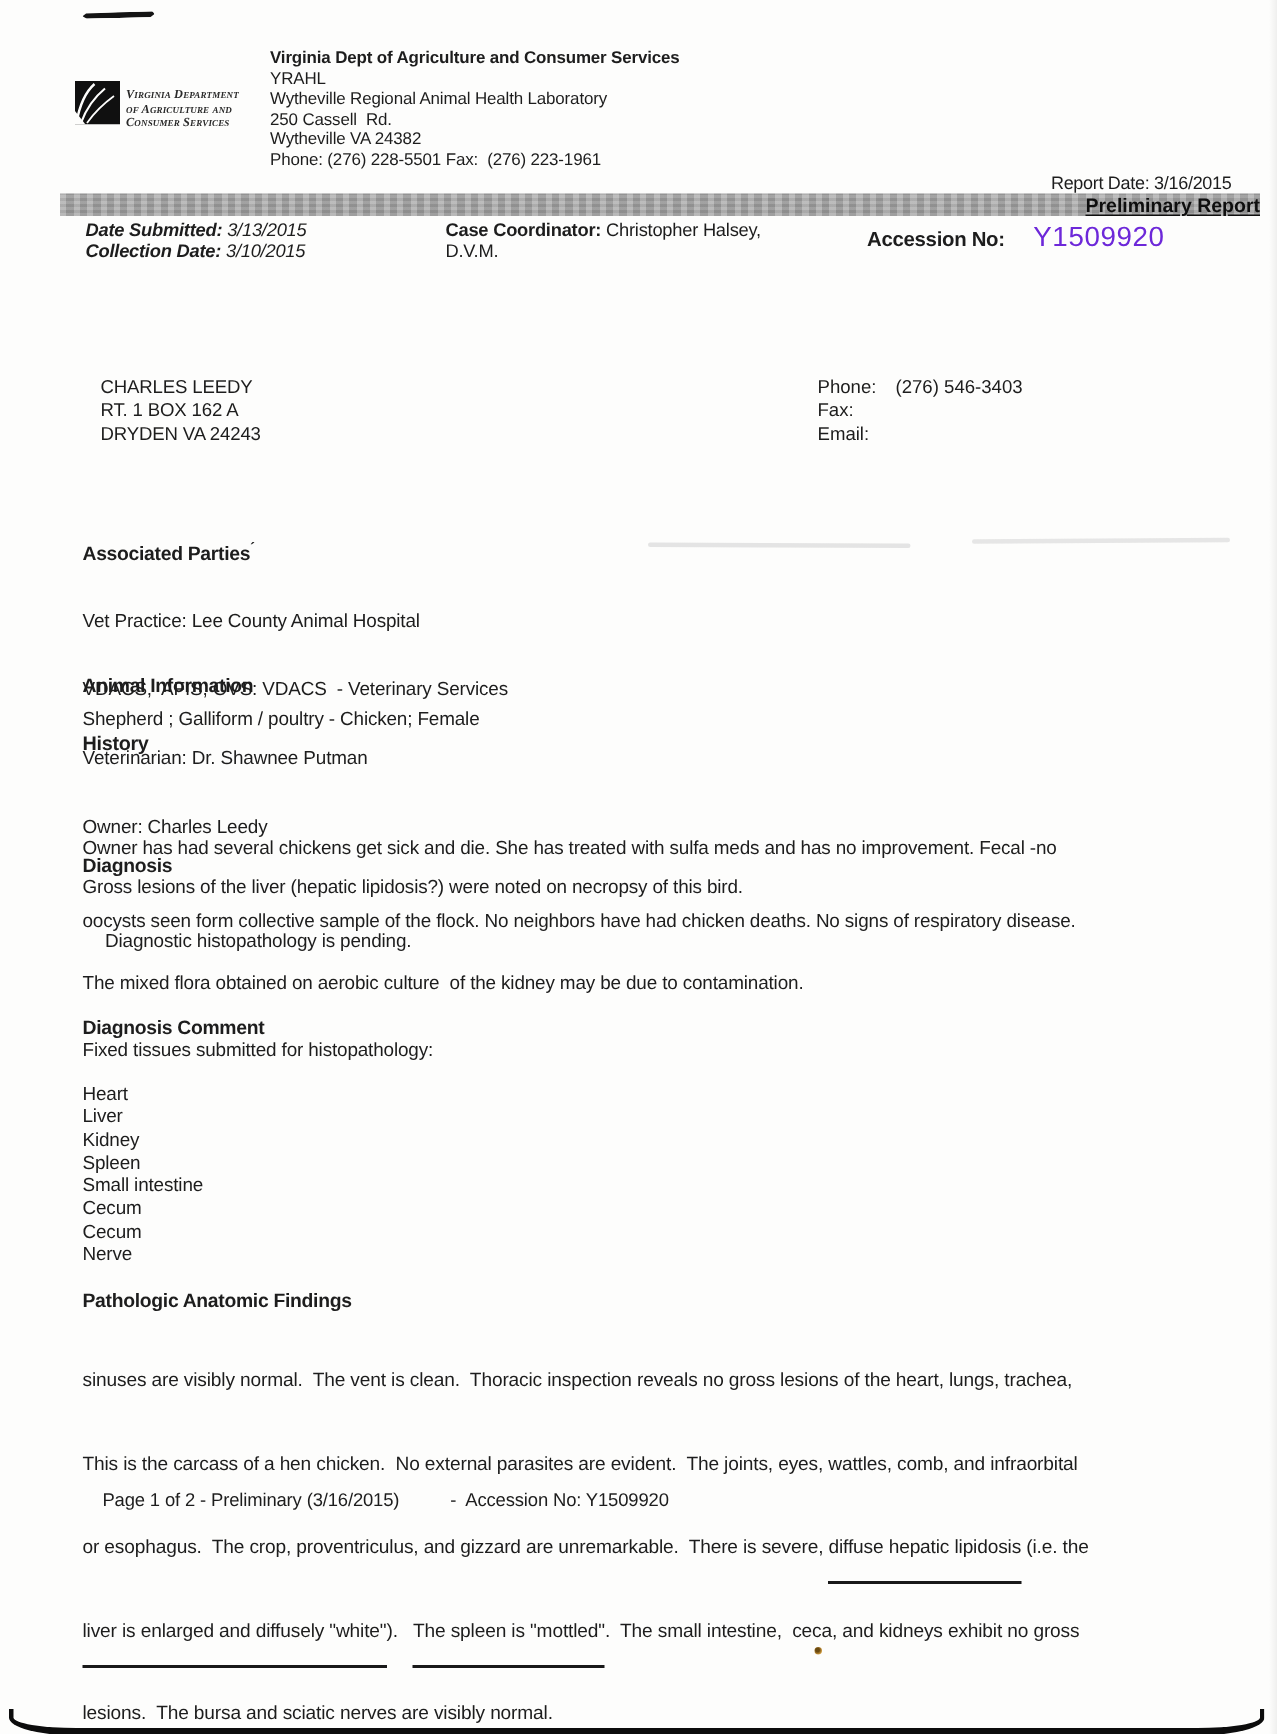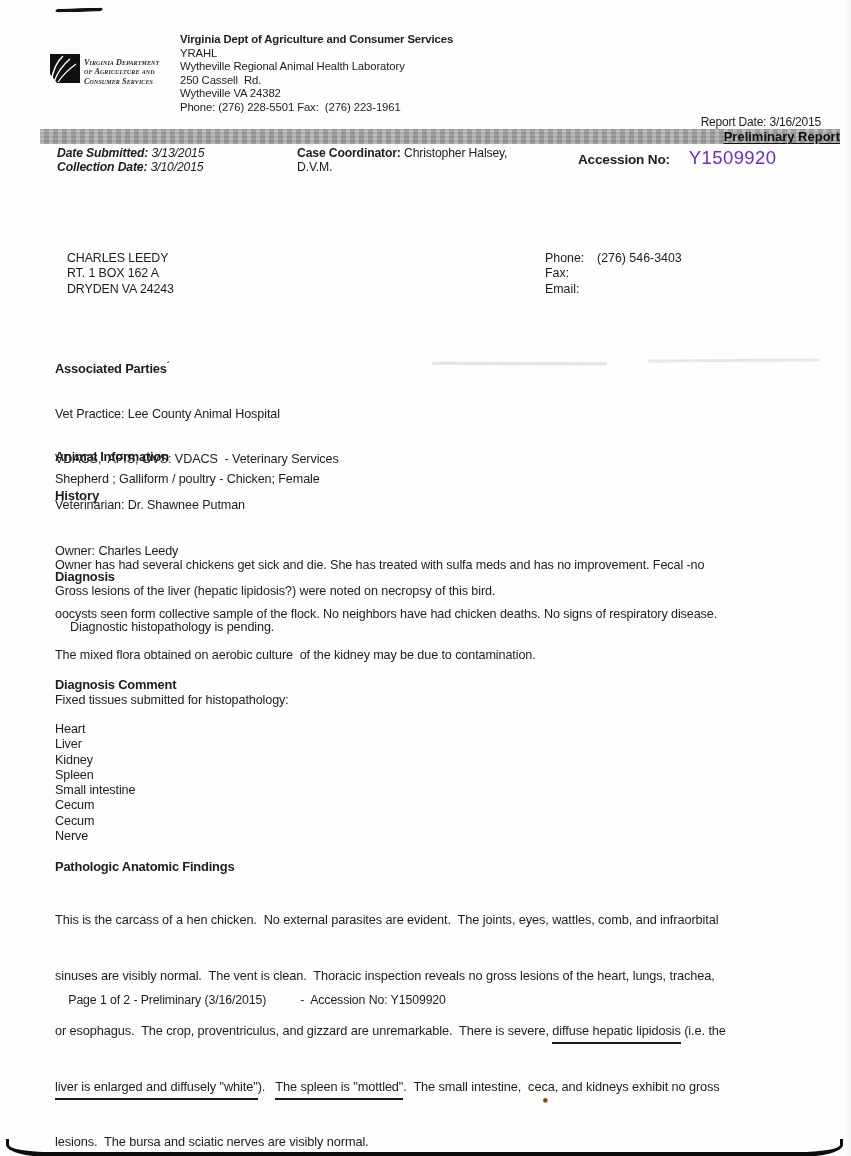--- a/index.html
+++ b/index.html
@@ -45,21 +45,21 @@
   .contact .row { display:flex; }
   .contact .lbl { width:52px; }
 
   .sec-h { font-weight:bold; font-size:12.9px; letter-spacing:-.2px; }
   .tick { font-size:9px; vertical-align:super; }
   .body-t { font-size:12.6px; line-height:15.3px; letter-spacing:-.1px; }
 
   .hist { line-height:16.2px; }
   .findings-p { left:55px; top:874px; width:782px; font-size:12.75px;
                 line-height:18.5px; letter-spacing:-.1px; }
-  .pen-u { border-bottom:2px solid #191919; padding-bottom:4px; }
+  .pen-u { border-bottom:2px solid #191919; padding-bottom:16px; }
 
   
   .streak1 { left:432px; top:362px; width:175px; height:3px; background:#d7d7d7;
              opacity:.65; transform:rotate(.2deg); border-radius:2px; }
   .streak2 { left:648px; top:359px; width:172px; height:3px; background:#d3d3d3;
              opacity:.55; transform:rotate(-.3deg); border-radius:2px; }
   .dot { left:543px; top:1098px; width:5px; height:5px; border-radius:50%;
          background:radial-gradient(circle at 40% 40%, #6b4a10 0 30%, #cf9a3e 70%, rgba(207,154,62,0) 100%); }
   .bottom-edge { left:6px; right:8px; top:1139px; height:13px;
     border-bottom:5px solid #0c0c0c;
@@ -192,22 +192,22 @@
     <div>Kidney</div>
     <div>Spleen</div>
     <div>Small intestine</div>
     <div>Cecum</div>
     <div>Cecum</div>
     <div>Nerve</div>
   </div>
 
   <div class="abs sec-h" style="left:55px; top:859px;">Pathologic Anatomic Findings</div>
   <div class="abs findings-p ws">
+    <div>sinuses are visibly normal.  The vent is clean.  Thoracic inspection reveals no gross lesions of the heart, lungs, trachea,</div>
     <div>This is the carcass of a hen chicken.  No external parasites are evident.  The joints, eyes, wattles, comb, and infraorbital</div>
-    <div>sinuses are visibly normal.  The vent is clean.  Thoracic inspection reveals no gross lesions of the heart, lungs, trachea,</div>
     <div><span>or esophagus.  The crop, proventriculus, and gizzard are unremarkable.  There is severe, </span><span class="pen-u">diffuse hepatic lipidosis</span><span> (i.e. the</span></div>
     <div><span class="pen-u">liver is enlarged and diffusely "white"</span><span>).   </span><span class="pen-u">The spleen is "mottled"</span><span>.  The small intestine,  ceca, and kidneys exhibit no gross</span></div>
     <div>lesions.  The bursa and sciatic nerves are visibly normal.</div>
   </div>
 
   <div class="abs footer ws">
     <span>Page 1 of 2 - Preliminary (3/16/2015)</span><span class="gap"></span><span>-  Accession No: Y1509920</span>
   </div>
 
   <div class="abs dot"></div>

